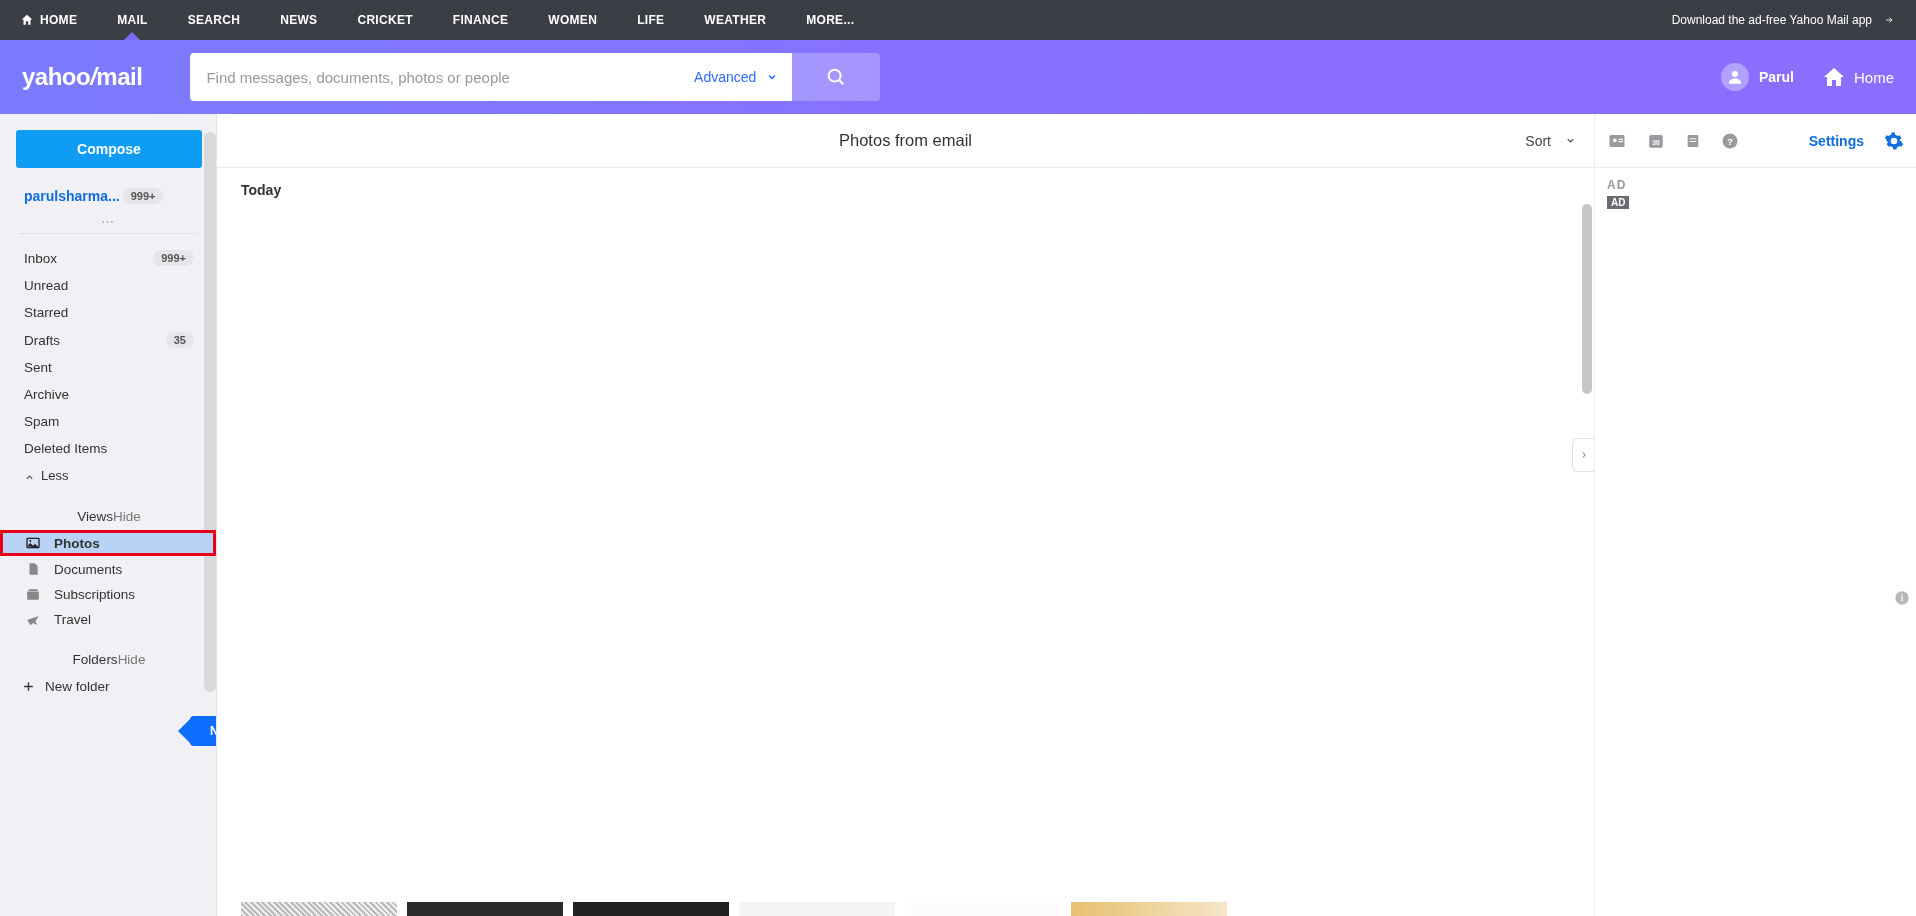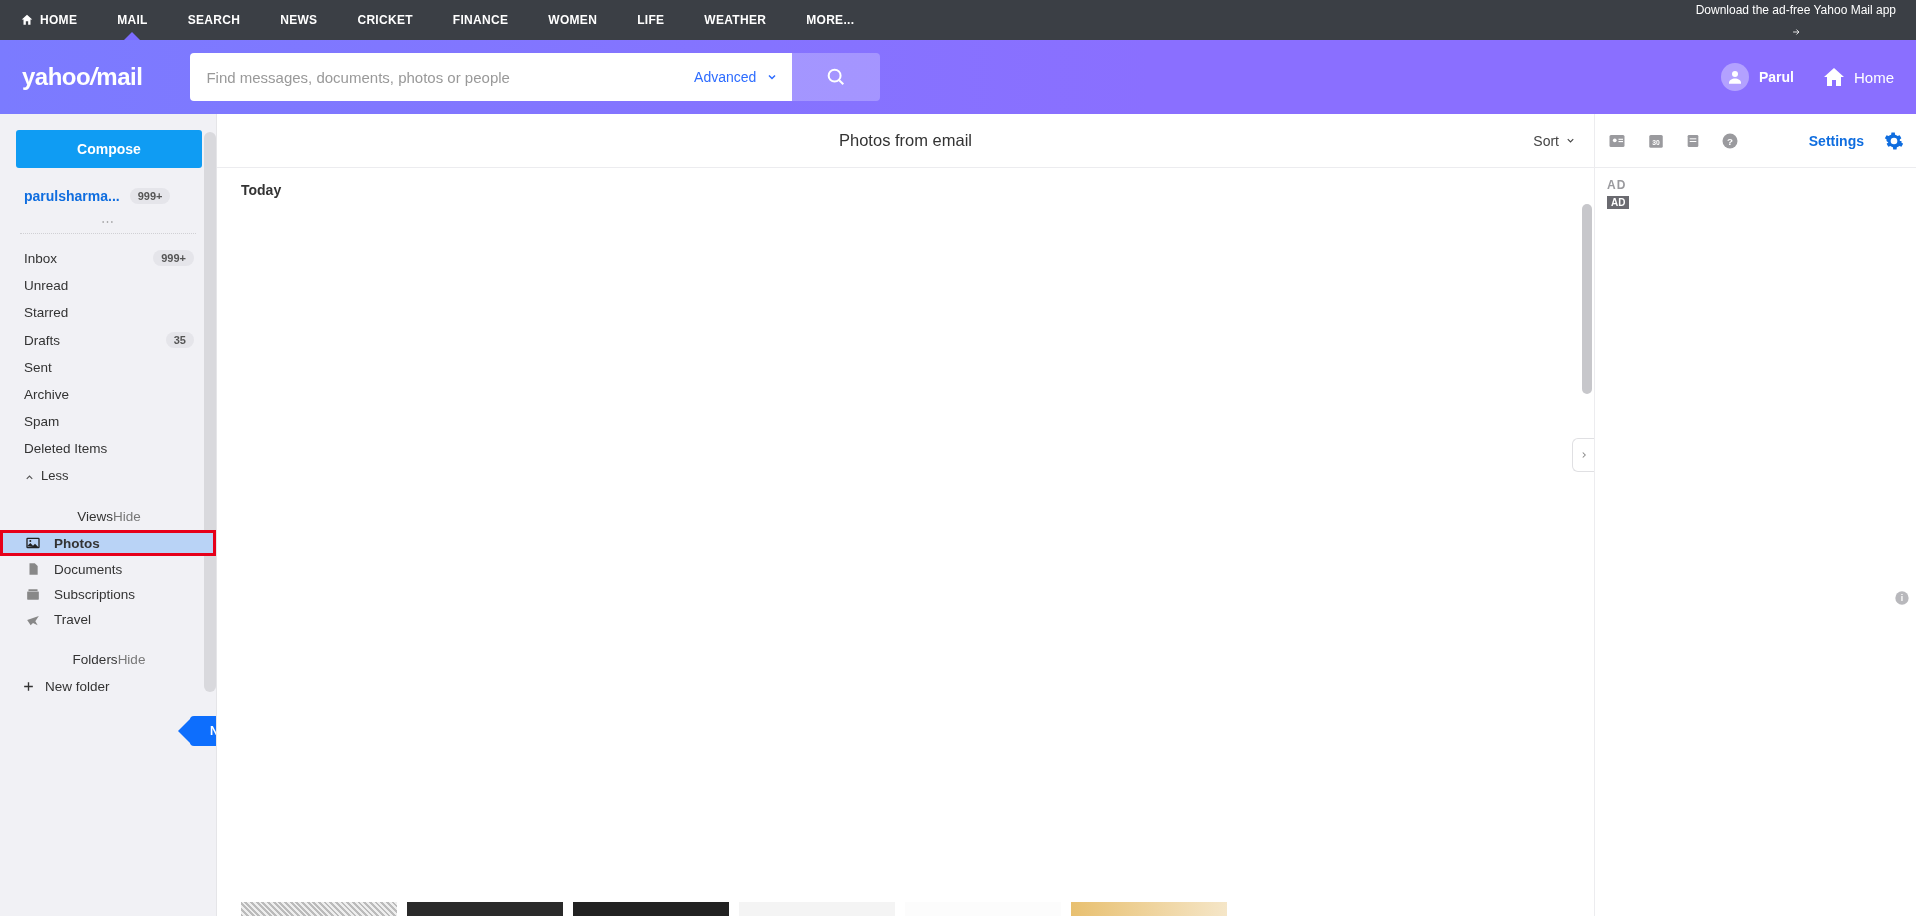--- a/index.html
+++ b/index.html
@@ -3,21 +3,21 @@
 <meta charset="utf-8">
 <style>
 * { margin: 0; padding: 0; box-sizing: border-box; font-family: "Helvetica Neue", Helvetica, Arial, sans-serif; }
 body { background: #fff; width: 1916px; height: 916px; overflow: hidden; }
 
 
 .topnav { background: #3b3f45; height: 40px; display: flex; align-items: center; padding: 0 20px; color: #fff; }
 .topnav-left { display: flex; align-items: center; gap: 40px; }
 .topnav-item { font-size: 12px; font-weight: bold; cursor: pointer; letter-spacing: 0.3px; display: flex; align-items: center; gap: 6px; position: relative; }
 .topnav-item.active::after { content: ""; position: absolute; bottom: -13px; left: 50%; transform: translateX(-50%); width: 0; height: 0; border-left: 8px solid transparent; border-right: 8px solid transparent; border-bottom: 8px solid #7b6cff; }
-.topnav-right { margin-left: auto; display: flex; align-items: center; gap: 10px; font-size: 12px; cursor: pointer; flex-direction: column; }
+.topnav-right { margin-left: auto; display: flex; align-items: center; gap: 10px; font-size: 12px; cursor: pointer; }
 
 
 .mailhead { background: linear-gradient(90deg, #7b7bff 0%, #8a6fff 60%, #8a6fff 100%); height: 74px; display: flex; align-items: center; padding: 0 22px; color: #fff; }
 .logo { font-size: 24px; font-weight: bold; font-style: italic; white-space: nowrap; letter-spacing: -0.5px; }
 .logo .y { font-style: normal; }
 .searchwrap { margin-left: 48px; display: flex; align-items: center; height: 48px; width: 690px; }
 .searchinput { flex: 1; height: 100%; border: none; border-radius: 4px 0 0 4px; padding: 18px 16px; font-size: 15px; color: #333; }
 .searchinput::placeholder { color: #999; }
 .searchadv { position: relative; background: #fff; height: 100%; display: flex; align-items: center; padding: 0 14px; gap: 10px; font-size: 14px; color: #2d6cff; cursor: pointer; border-radius: 0; }
 .searchbtn { width: 88px; height: 100%; background: rgba(255,255,255,0.25); border: none; border-radius: 0 4px 4px 0; display: flex; align-items: center; justify-content: center; cursor: pointer; }
@@ -28,21 +28,21 @@
 .homeblock { display: flex; align-items: center; gap: 8px; cursor: pointer; }
 .homelabel { font-size: 15px; font-weight: 500; }
 
 
 .layout { display: flex; height: calc(916px - 40px - 74px); }
 
 
 .sidebar { width: 216px; background: #f1f1f5; position: relative; overflow: hidden; }
 .sidebar-scroll { position: absolute; right: 0; top: 18px; width: 12px; height: 560px; background: #d9d9dd; border-radius: 6px; }
 .compose { margin: 16px; width: 186px; height: 38px; background: #0f9cf3; color: #fff; border: none; border-radius: 3px; font-size: 14px; font-weight: 600; cursor: pointer; }
-.userrow { padding: 4px 16px 10px 24px; display: flex; align-items: flex-start; gap: 10px; }
+.userrow { padding: 4px 16px 10px 24px; display: flex; align-items: flex-start; gap: 3px; }
 .userrow-name { color: #0f6ddf; font-size: 14px; font-weight: 700; max-width: 110px; white-space: nowrap; overflow: hidden; text-overflow: ellipsis; }
 .badge { background: #e5e5ea; border-radius: 10px; padding: 2px 8px; font-size: 11px; font-weight: 700; color: #555; }
 .dots { text-align: center; color: #999; font-size: 13px; margin-bottom: 4px; letter-spacing: 1px; }
 .divider-dotted { border-top: 1px dotted #d0d0d4; margin: 0 20px 10px 20px; }
 .folderitem { display: flex; align-items: center; justify-content: space-between; padding: 6px 22px 6px 24px; font-size: 13.5px; color: #333; cursor: pointer; }
 .folderitem .name { }
 .lessrow { display: flex; align-items: flex-end; gap: 6px; padding: 6px 22px 6px 24px; font-size: 13px; color: #333; cursor: pointer; }
 .section-header { display: flex; justify-content: center; padding: 20px 22px 6px 24px; font-size: 13.5px; color: #333; }
 .section-header .hide { color: #777; cursor: pointer; }
 .viewitem { display: flex; align-items: center; gap: 12px; padding: 5px 22px 5px 24px; font-size: 13.5px; color: #333; cursor: pointer; position: relative; }
@@ -51,21 +51,21 @@
 .viewitem .icn { width: 18px; display: flex; justify-content: center; color: #666; }
 .viewitem.active .icn { color: #222; }
 .newtag { position: absolute; left: 190px; top: 602px; background: #0d6efd; color: #fff; font-size: 12px; font-weight: 700; padding: 8px 12px 8px 20px; border-radius: 4px 0 0 4px; }
 .newtag::before { content: ""; position: absolute; left: -12px; top: 50%; transform: translateY(-50%); width: 0; height: 0; border-top: 14px solid transparent; border-bottom: 14px solid transparent; border-right: 14px solid #0d6efd; }
 .newfolder { display: flex; align-items: center; gap: 10px; padding: 6px 22px 6px 22px; font-size: 13.5px; color: #333; cursor: pointer; }
 
 
 .main { flex: 1; display: flex; flex-direction: column; border-left: 1px solid #e5e5e8; }
 .mainhead { height: 54px; display: flex; align-items: center; border-bottom: 1px solid #ececef; position: relative; padding: 0 18px; }
 .mainhead-title { position: absolute; left: 50%; transform: translateX(-50%); font-size: 16.5px; color: #333; }
-.sortbtn { margin-left: auto; display: flex; align-items: center; gap: 6px; font-size: 14px; color: #444; cursor: pointer; }
+.sortbtn { margin-left: auto; display: flex; align-items: center; gap: 14px; font-size: 14px; color: #444; cursor: pointer; }
 .contentwrap { flex: 1; position: relative; overflow: hidden; }
 .todaylabel { position: absolute; top: 14px; left: 24px; font-size: 14px; font-weight: 700; color: #333; }
 .content-scroll { position: absolute; right: 2px; top: 36px; width: 10px; height: 190px; background: #c7c7cb; border-radius: 5px; }
 .thumbrow { position: absolute; bottom: 0; left: 24px; right: 24px; display: flex; gap: 10px; }
 .thumb { width: 156px; height: 14px; background: #d8d8d8; }
 .thumb:nth-child(1) { background: repeating-linear-gradient(45deg,#bbb,#bbb 2px,#eee 2px,#eee 4px); }
 .thumb:nth-child(2) { background: #2a2a2a; }
 .thumb:nth-child(3) { background: #222; }
 .thumb:nth-child(4) { background: #f4f4f4; }
 .thumb:nth-child(5) { background: #fcfcfc; }

